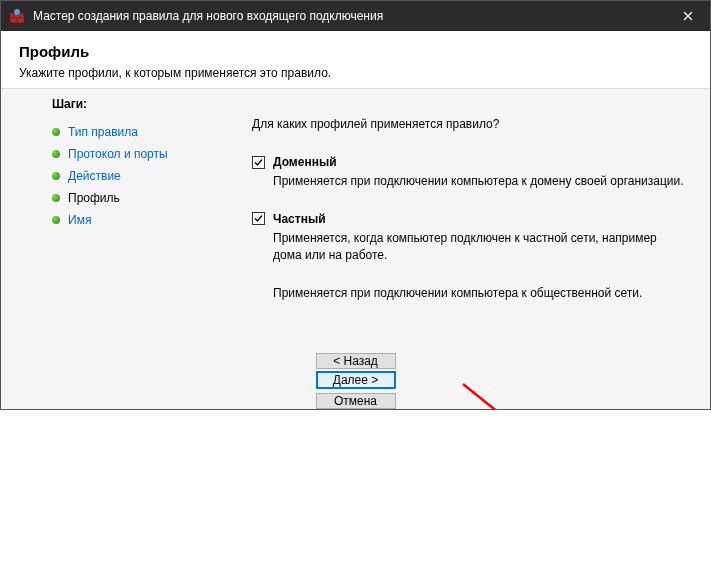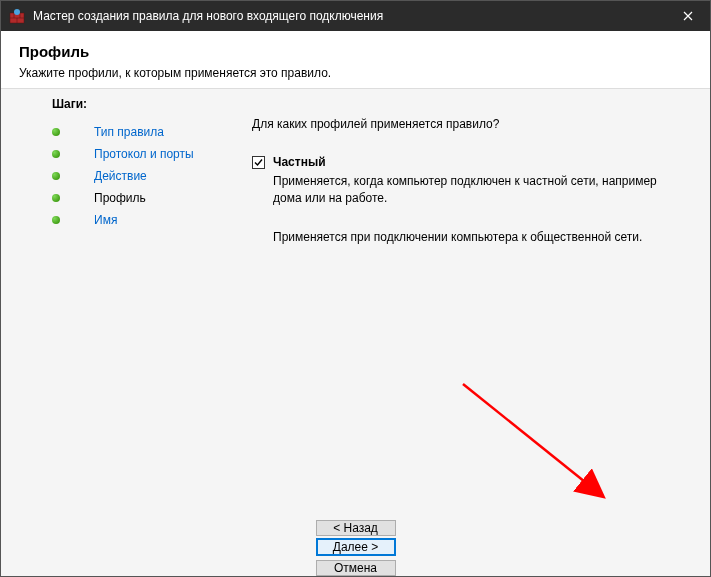--- a/index.html
+++ b/index.html
@@ -1,18 +1,18 @@
 <!DOCTYPE html>
 <html><head>
 <meta charset="utf-8">
 <style>
   * { box-sizing: border-box; }
   html, body { margin: 0; padding: 0; font-family: "Segoe UI", Tahoma, sans-serif; }
   .window {
-    width: 711px; height: 577px; border: 1px solid #555;
+    width: 711px; height: 410px; border: 1px solid #555;
     background: #fff; display: flex; flex-direction: column;
     position: relative;
   }
   .titlebar {
     background: #2b2b2b; color: #fff; height: 30px;
     display: flex; align-items: center; padding: 0 0 0 8px;
     font-size: 12px; font-weight: normal;
   }
   .titlebar-icon {
     width: 16px; height: 16px; margin-right: 8px; position: relative;
@@ -35,21 +35,21 @@
     flex: 1; display: flex; border-top: 1px solid #ddd; background: #f5f5f5;
     min-height: 0;
     padding-left: 37px;
   }
   .steps-panel {
     width: 190px; padding: 8px 0 0 14px; background: #f5f5f5;
   }
   .steps-title { font-size: 12px; font-weight: bold; margin-bottom: 10px; }
   .step-item {
     display: flex; align-items: center; font-size: 12px;
-    padding: 4px 0; cursor: default; gap: 26px;
+    padding: 4px 0; cursor: default;
   }
   .bullet {
     width: 8px; height: 8px; border-radius: 50%; margin-right: 8px;
     background: radial-gradient(circle at 30% 30%, #7ed957, #2e8b00);
     flex-shrink: 0;
   }
   .step-link { color: #0066cc; }
   .step-current { color: #000; }
 
   .content-panel {
@@ -136,20 +136,31 @@
       </div>
       <div class="step-item">
         <span class="bullet"></span>
         <span class="step-link">Имя</span>
       </div>
     </div>
 
     <div class="content-panel">
       <div class="content-question">Для каких профилей применяется правило?</div>
 
+      <div class="profile-block">
+        <div class="check-row">
+          <span class="chk">
+            <svg viewBox="0 0 11 11">
+                <path d="M2 5.5 L4.5 8 L9 2.5" stroke="#000" stroke-width="1.4" fill="none"></path>
+              </svg>
+          </span>
+          <span class="chk-label">Доменный</span>
+        </div>
+        <div class="check-desc">Применяется при подключении компьютера к домену своей организации.</div>
+      </div>
 
       <div class="profile-block">
         <div class="check-row">
           <span class="chk">
             <svg viewBox="0 0 11 11">
                 <path d="M2 5.5 L4.5 8 L9 2.5" stroke="#000" stroke-width="1.4" fill="none"></path>
               </svg>
           </span>
           <span class="chk-label">Частный</span>
         </div>

